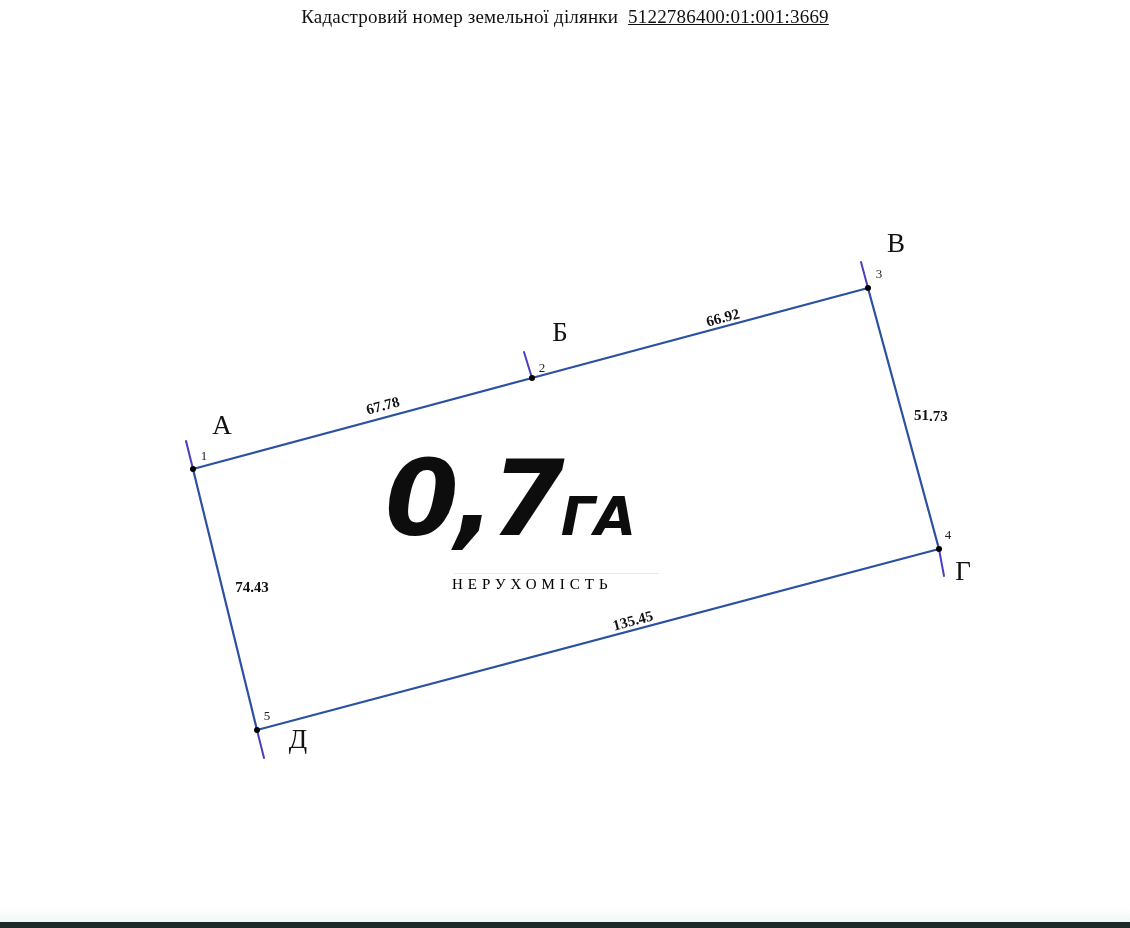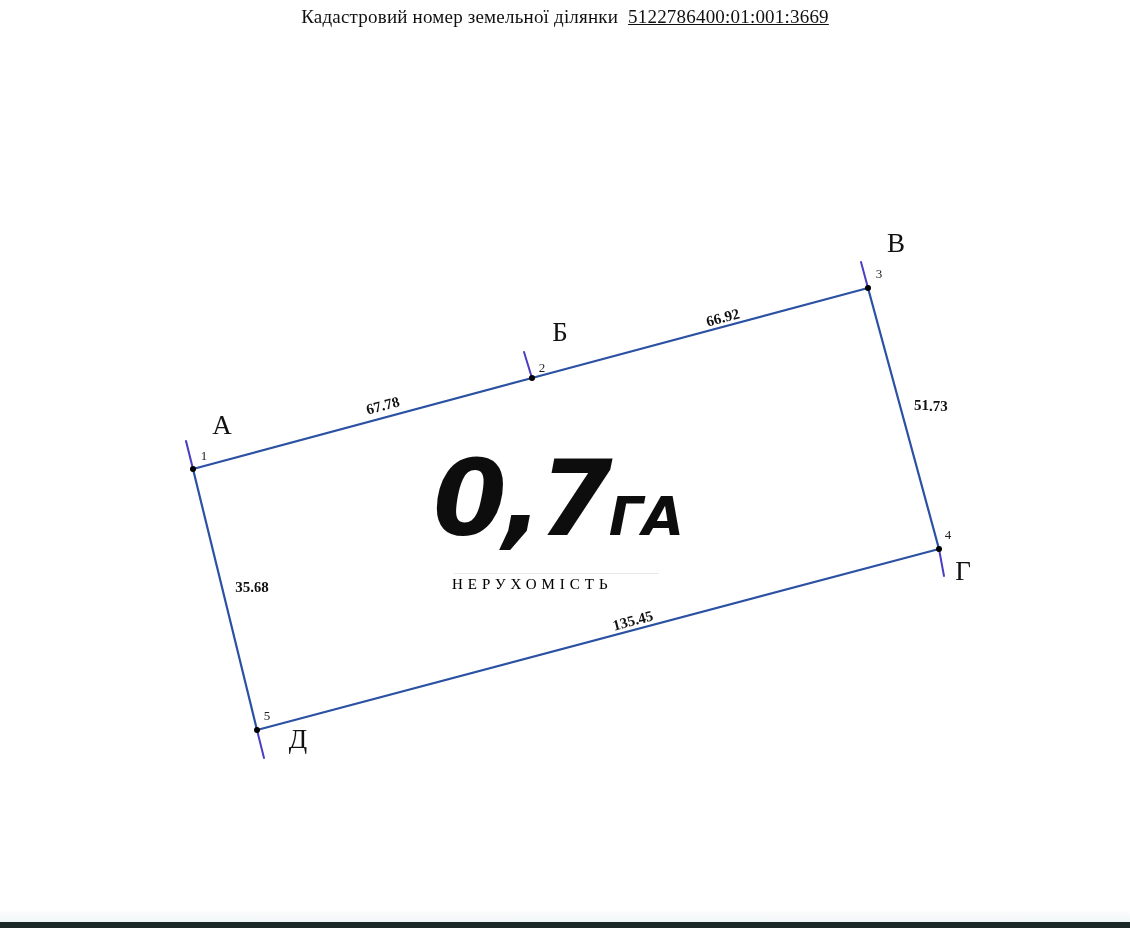--- a/index.html
+++ b/index.html
@@ -11,21 +11,21 @@
   .plot-svg{position:absolute;left:0;top:0;width:1130px;height:928px;}
   .labels{position:absolute;left:0;top:0;width:1130px;height:928px;pointer-events:none;}
   .vertex-letter{position:absolute;transform:translate(-50%,-50%);
                  font-size:27px;color:#111;}
   .vertex-num{position:absolute;transform:translate(-50%,-50%);
               font-size:13px;color:#222;}
   .edge-length{position:absolute;transform-origin:center;
                font-size:15px;font-weight:bold;color:#111;white-space:nowrap;}
   .area-label{position:absolute;left:385px;top:443px;display:flex;align-items:baseline;
               font-family:"DejaVu Sans", sans-serif;font-style:italic;font-weight:bold;color:#0d0d0d;}
-  .area-value{font-size:106px;line-height:1.05;letter-spacing:-4px;margin-left:48px;}
+  .area-value{font-size:106px;line-height:1.05;letter-spacing:-4px;}
   .area-unit{font-size:54px;letter-spacing:-1px;}
   .watermark{position:absolute;left:452px;top:570px;width:240px;color:#e2e5e9;
              font-family:"Liberation Serif", serif;pointer-events:none;}
   .watermark-brand{font-size:40px;letter-spacing:7px;line-height:1;color:#e3e6ea;
                    text-shadow:0 0 1px #d4d9de;}
   .watermark-rule{border:none;border-top:1px solid #e6e9ec;margin:3px 0 2px 2px;width:205px;}
   .watermark-sub{font-size:15px;letter-spacing:5px;color:#000000;text-shadow:0 0 1px #d7dce0;}
   .bottom-bar{position:absolute;left:0;bottom:0;width:100%;height:6px;}
   .bottom-fade{position:absolute;left:0;bottom:6px;width:100%;height:14px;
                background:linear-gradient(to bottom, rgba(245,248,248,0), rgba(240,245,245,0.9));}
@@ -69,23 +69,23 @@
       <div class="vertex-letter" style="left: 560px; top: 332px;">Б</div>
       <div class="vertex-num" style="left: 542px; top: 368px;">2</div>
       <div class="vertex-letter" style="left: 896px; top: 243px;">В</div>
       <div class="vertex-num" style="left: 879px; top: 274px;">3</div>
       <div class="vertex-letter" style="left: 963px; top: 571px;">Г</div>
       <div class="vertex-num" style="left: 948px; top: 535px;">4</div>
       <div class="vertex-letter" style="left: 298px; top: 739px;">Д</div>
       <div class="vertex-num" style="left: 267px; top: 716px;">5</div>
       <div class="edge-length" style="left: 383px; top: 406px; transform: translate(-50%, -50%) rotate(-15deg);">67.78</div>
       <div class="edge-length" style="left: 723px; top: 318px; transform: translate(-50%, -50%) rotate(-15deg);">66.92</div>
-      <div class="edge-length" style="left: 931px; top: 406px; transform: translate(-50%, -50%) rotate(0.0001deg);">51.73</div>
+      <div class="edge-length" style="left: 931px; top: 416px; transform: translate(-50%, -50%) rotate(0.0001deg);">51.73</div>
       <div class="edge-length" style="left: 633px; top: 621px; transform: translate(-50%, -50%) rotate(-15deg);">135.45</div>
-      <div class="edge-length" style="left: 252px; top: 587px; transform: translate(-50%, -50%) rotate(0.0001deg);">35.68</div>
+      <div class="edge-length" style="left: 252px; top: 587px; transform: translate(-50%, -50%) rotate(0.0001deg);">74.43</div>
     </div>
 
   <div class="area-label">
     <span class="area-value">0,7</span>
     <span class="area-unit">ГА</span>
   </div>
 
   <div class="bottom-fade"></div>
   <div class="bottom-bar" style="background: rgb(28, 39, 39);"></div>
 

